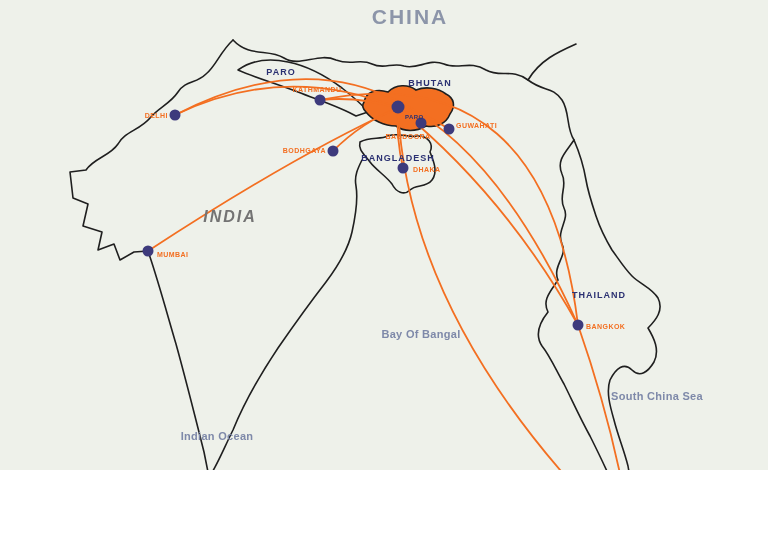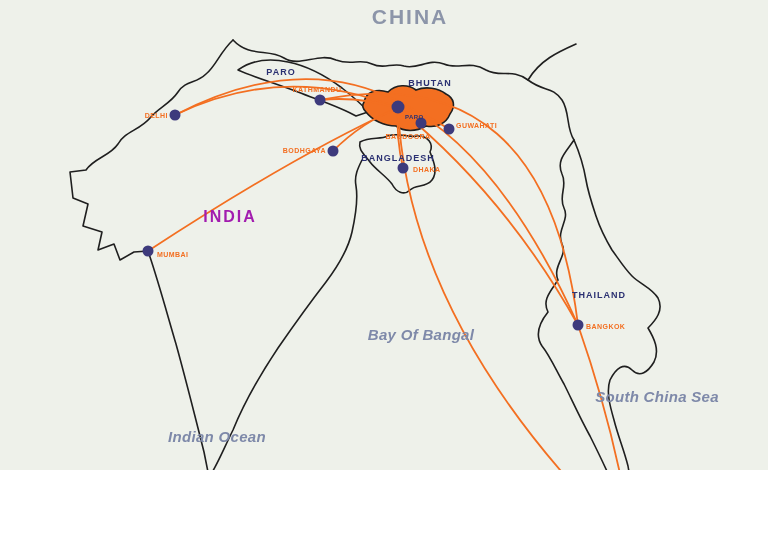--- a/index.html
+++ b/index.html
@@ -21,21 +21,21 @@
     position:absolute;width:11px;height:11px;border-radius:50%;
     transform:translate(-50%,-50%);
   }
   .city-dot.hub{width:13px;height:13px;}
   .lbl{position:absolute;white-space:nowrap;}
   .city-label{font-weight:bold;font-size:7px;letter-spacing:.45px;}
   .city-label.small-navy{font-size:6px;}
   .country-label{font-weight:bold;font-size:9px;letter-spacing:1px;}
   .country-label.big{font-size:21px;letter-spacing:2px;}
   .country-label.mid{font-size:16px;letter-spacing:2px;}
-  .sea-label{font-weight:bold;font-style:italic;font-size:15px;letter-spacing:.3px;}
+  .sea-label{font-weight:bold;font-size:11px;letter-spacing:.3px;}
   .anchor-left{transform:translate(0,-50%);}
   .anchor-right{transform:translate(-100%,-50%);}
   .anchor-center{transform:translate(-50%,-50%);}
 </style>
 </head>
 <body>
 
 <div class="map-canvas" style="background: rgb(238, 241, 234);">
 
   <svg class="layer" width="768" height="559" viewBox="0 0 768 559">
@@ -91,19 +91,19 @@
       <div class="lbl city-label anchor-left small-navy" style="left: 405px; top: 117px; color: rgb(43, 49, 114);">PARO</div>
       <div class="lbl city-label anchor-center" style="left: 408px; top: 136px; color: rgb(243, 111, 33);">BAGDOGRA</div>
       <div class="lbl city-label anchor-left" style="left: 456px; top: 125px; color: rgb(243, 111, 33);">GUWAHATI</div>
       <div class="lbl city-label anchor-left" style="left: 413px; top: 169px; color: rgb(243, 111, 33);">DHAKA</div>
       <div class="lbl city-label anchor-left" style="left: 586px; top: 326px; color: rgb(243, 111, 33);">BANGKOK</div>
       <div class="lbl city-label anchor-left" style="left: 644px; top: 547px; color: rgb(243, 111, 33);">SINGAPORE</div>
       <div class="lbl country-label anchor-center big" style="left: 410px; top: 17px; color: rgb(140, 149, 169);">CHINA</div>
       <div class="lbl country-label anchor-center" style="left: 281px; top: 72px; color: rgb(43, 49, 114);">PARO</div>
       <div class="lbl country-label anchor-center" style="left: 430px; top: 83px; color: rgb(43, 49, 114);">BHUTAN</div>
       <div class="lbl country-label anchor-center" style="left: 398px; top: 158px; color: rgb(43, 49, 114);">BANGLADESH</div>
-      <div class="lbl country-label anchor-center mid" style="left: 230px; top: 217px; color: #a21caf;">INDIA</div>
+      <div class="lbl country-label anchor-center mid" style="left: 230px; top: 217px; color: #737373; font-style: italic;">INDIA</div>
       <div class="lbl country-label anchor-center" style="left: 599px; top: 295px; color: rgb(43, 49, 114);">THAILAND</div>
       <div class="lbl sea-label anchor-center" style="left: 421px; top: 334px; color: rgb(126, 137, 169);">Bay Of Bangal</div>
       <div class="lbl sea-label anchor-center" style="left: 657px; top: 396px; color: rgb(126, 137, 169);">South China Sea</div>
       <div class="lbl sea-label anchor-center" style="left: 217px; top: 436px; color: rgb(126, 137, 169);">Indian Ocean</div>
     </div>
 </div>
 
 </body></html>

